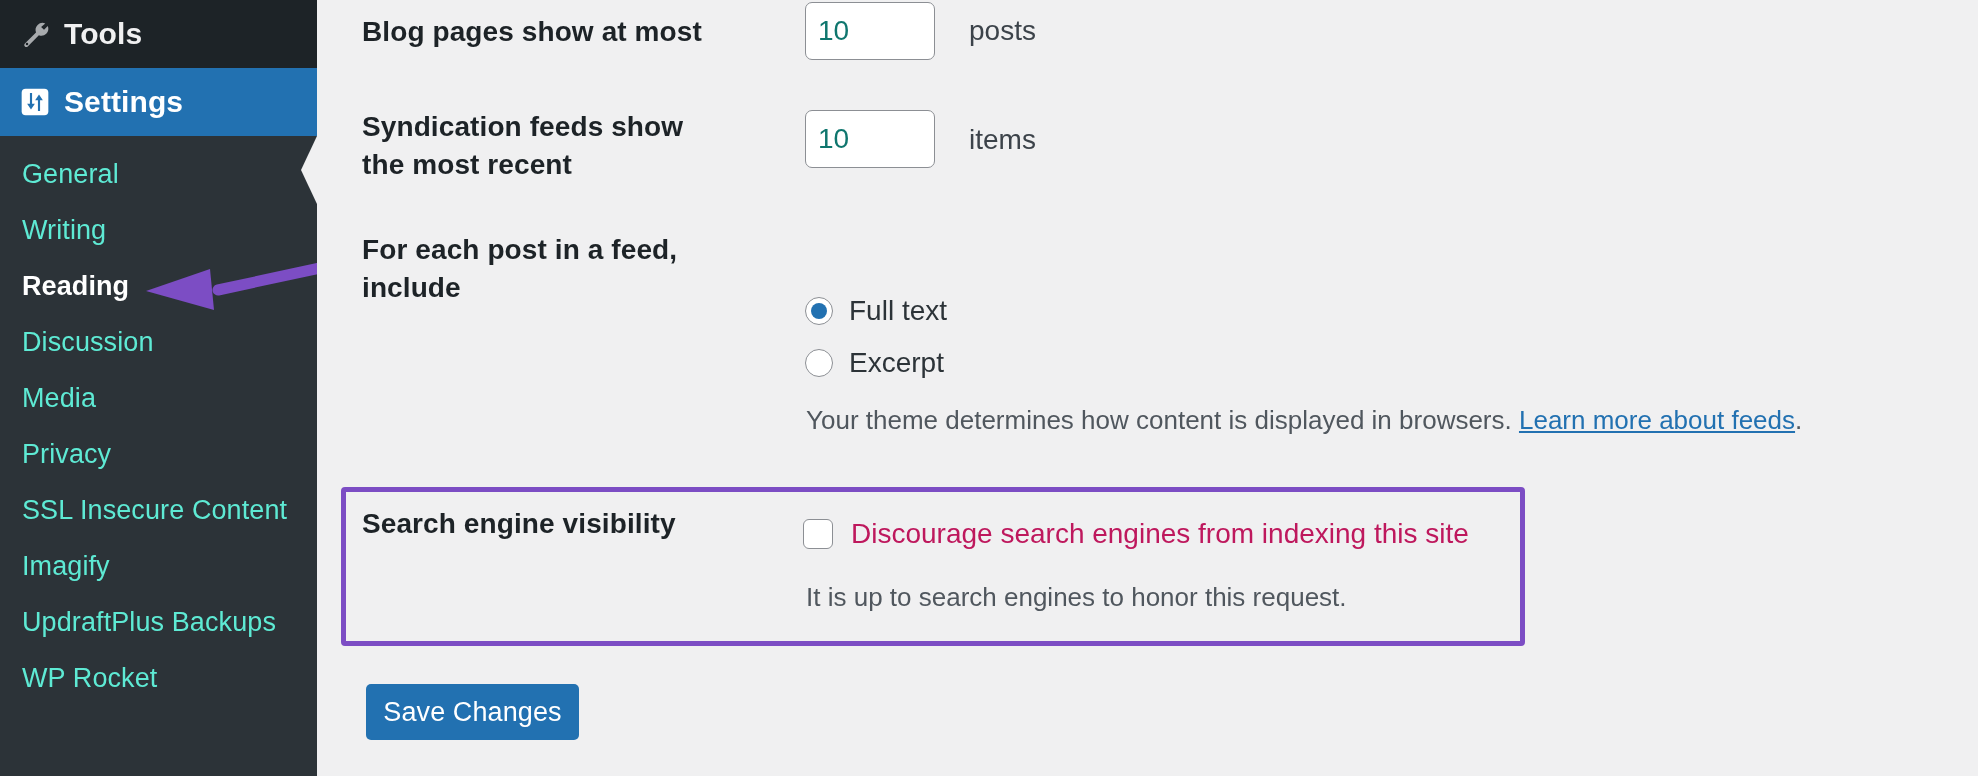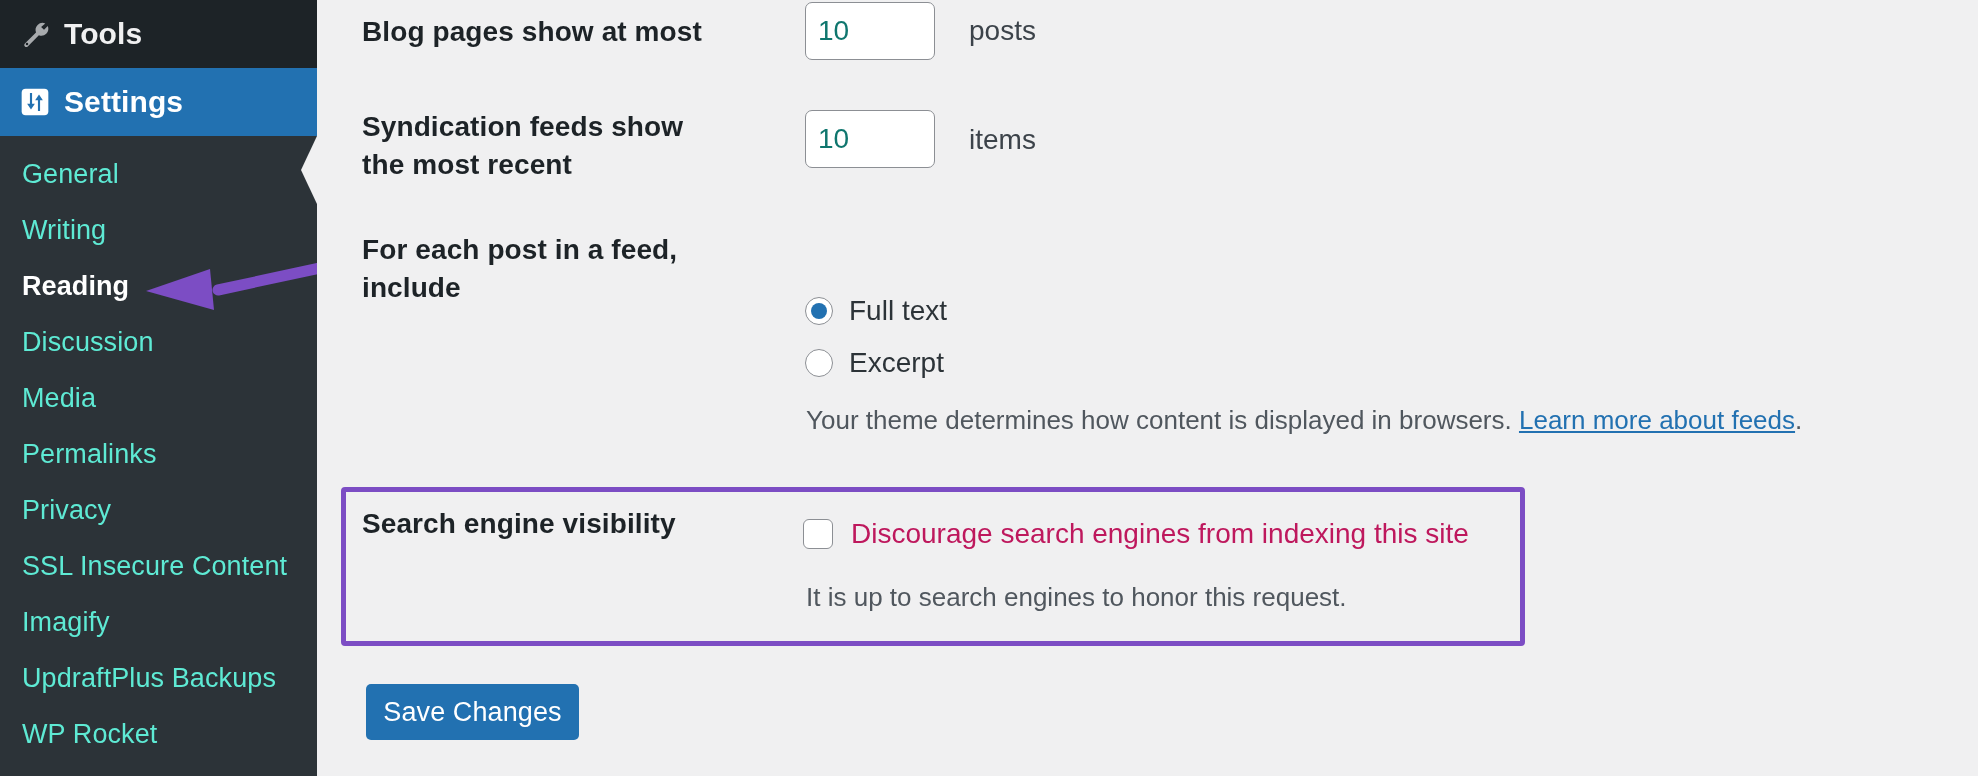--- a/index.html
+++ b/index.html
@@ -299,23 +299,20 @@
       <div class="sub-item current">
         <span>Reading</span>
       </div>
       <div class="sub-item">
         <span>Discussion</span>
       </div>
       <div class="sub-item">
         <span>Media</span>
       </div>
       <div class="sub-item">
-        <span>Permalinks</span>
-      </div>
-      <div class="sub-item">
         <span>Privacy</span>
       </div>
       <div class="sub-item">
         <span>SSL Insecure Content</span>
       </div>
       <div class="sub-item">
         <span>Imagify</span>
       </div>
       <div class="sub-item">
         <span>UpdraftPlus Backups</span>

